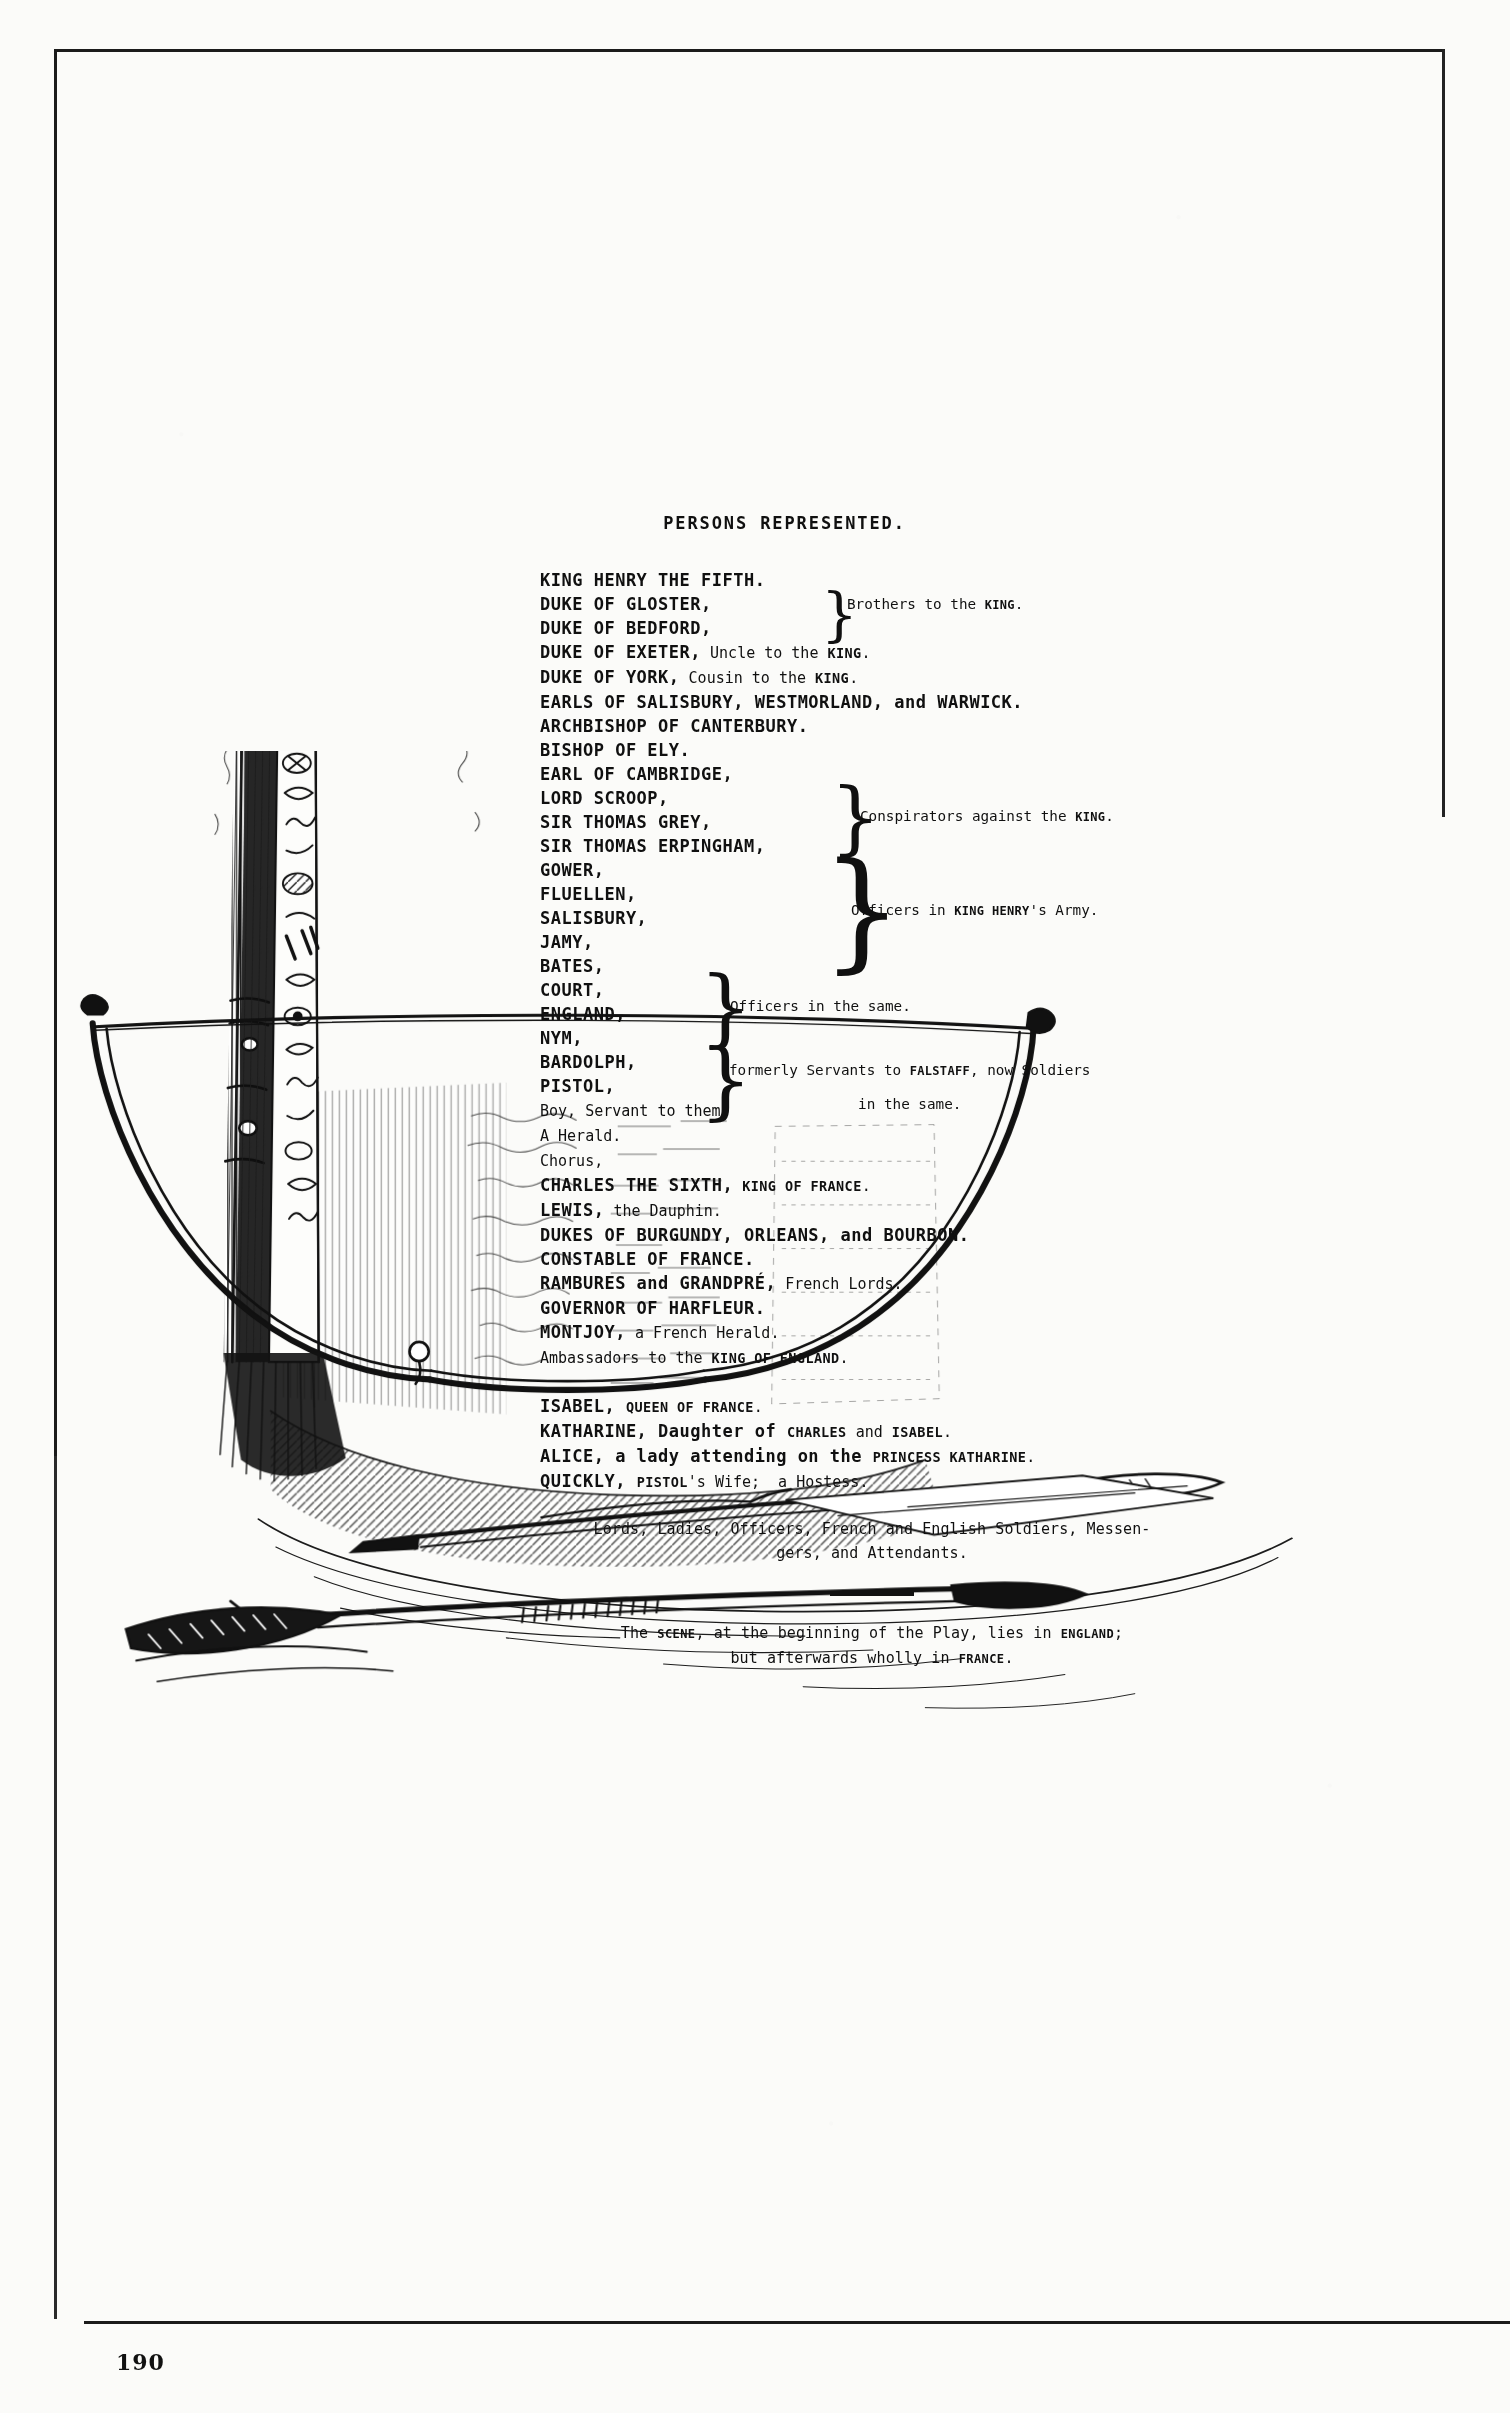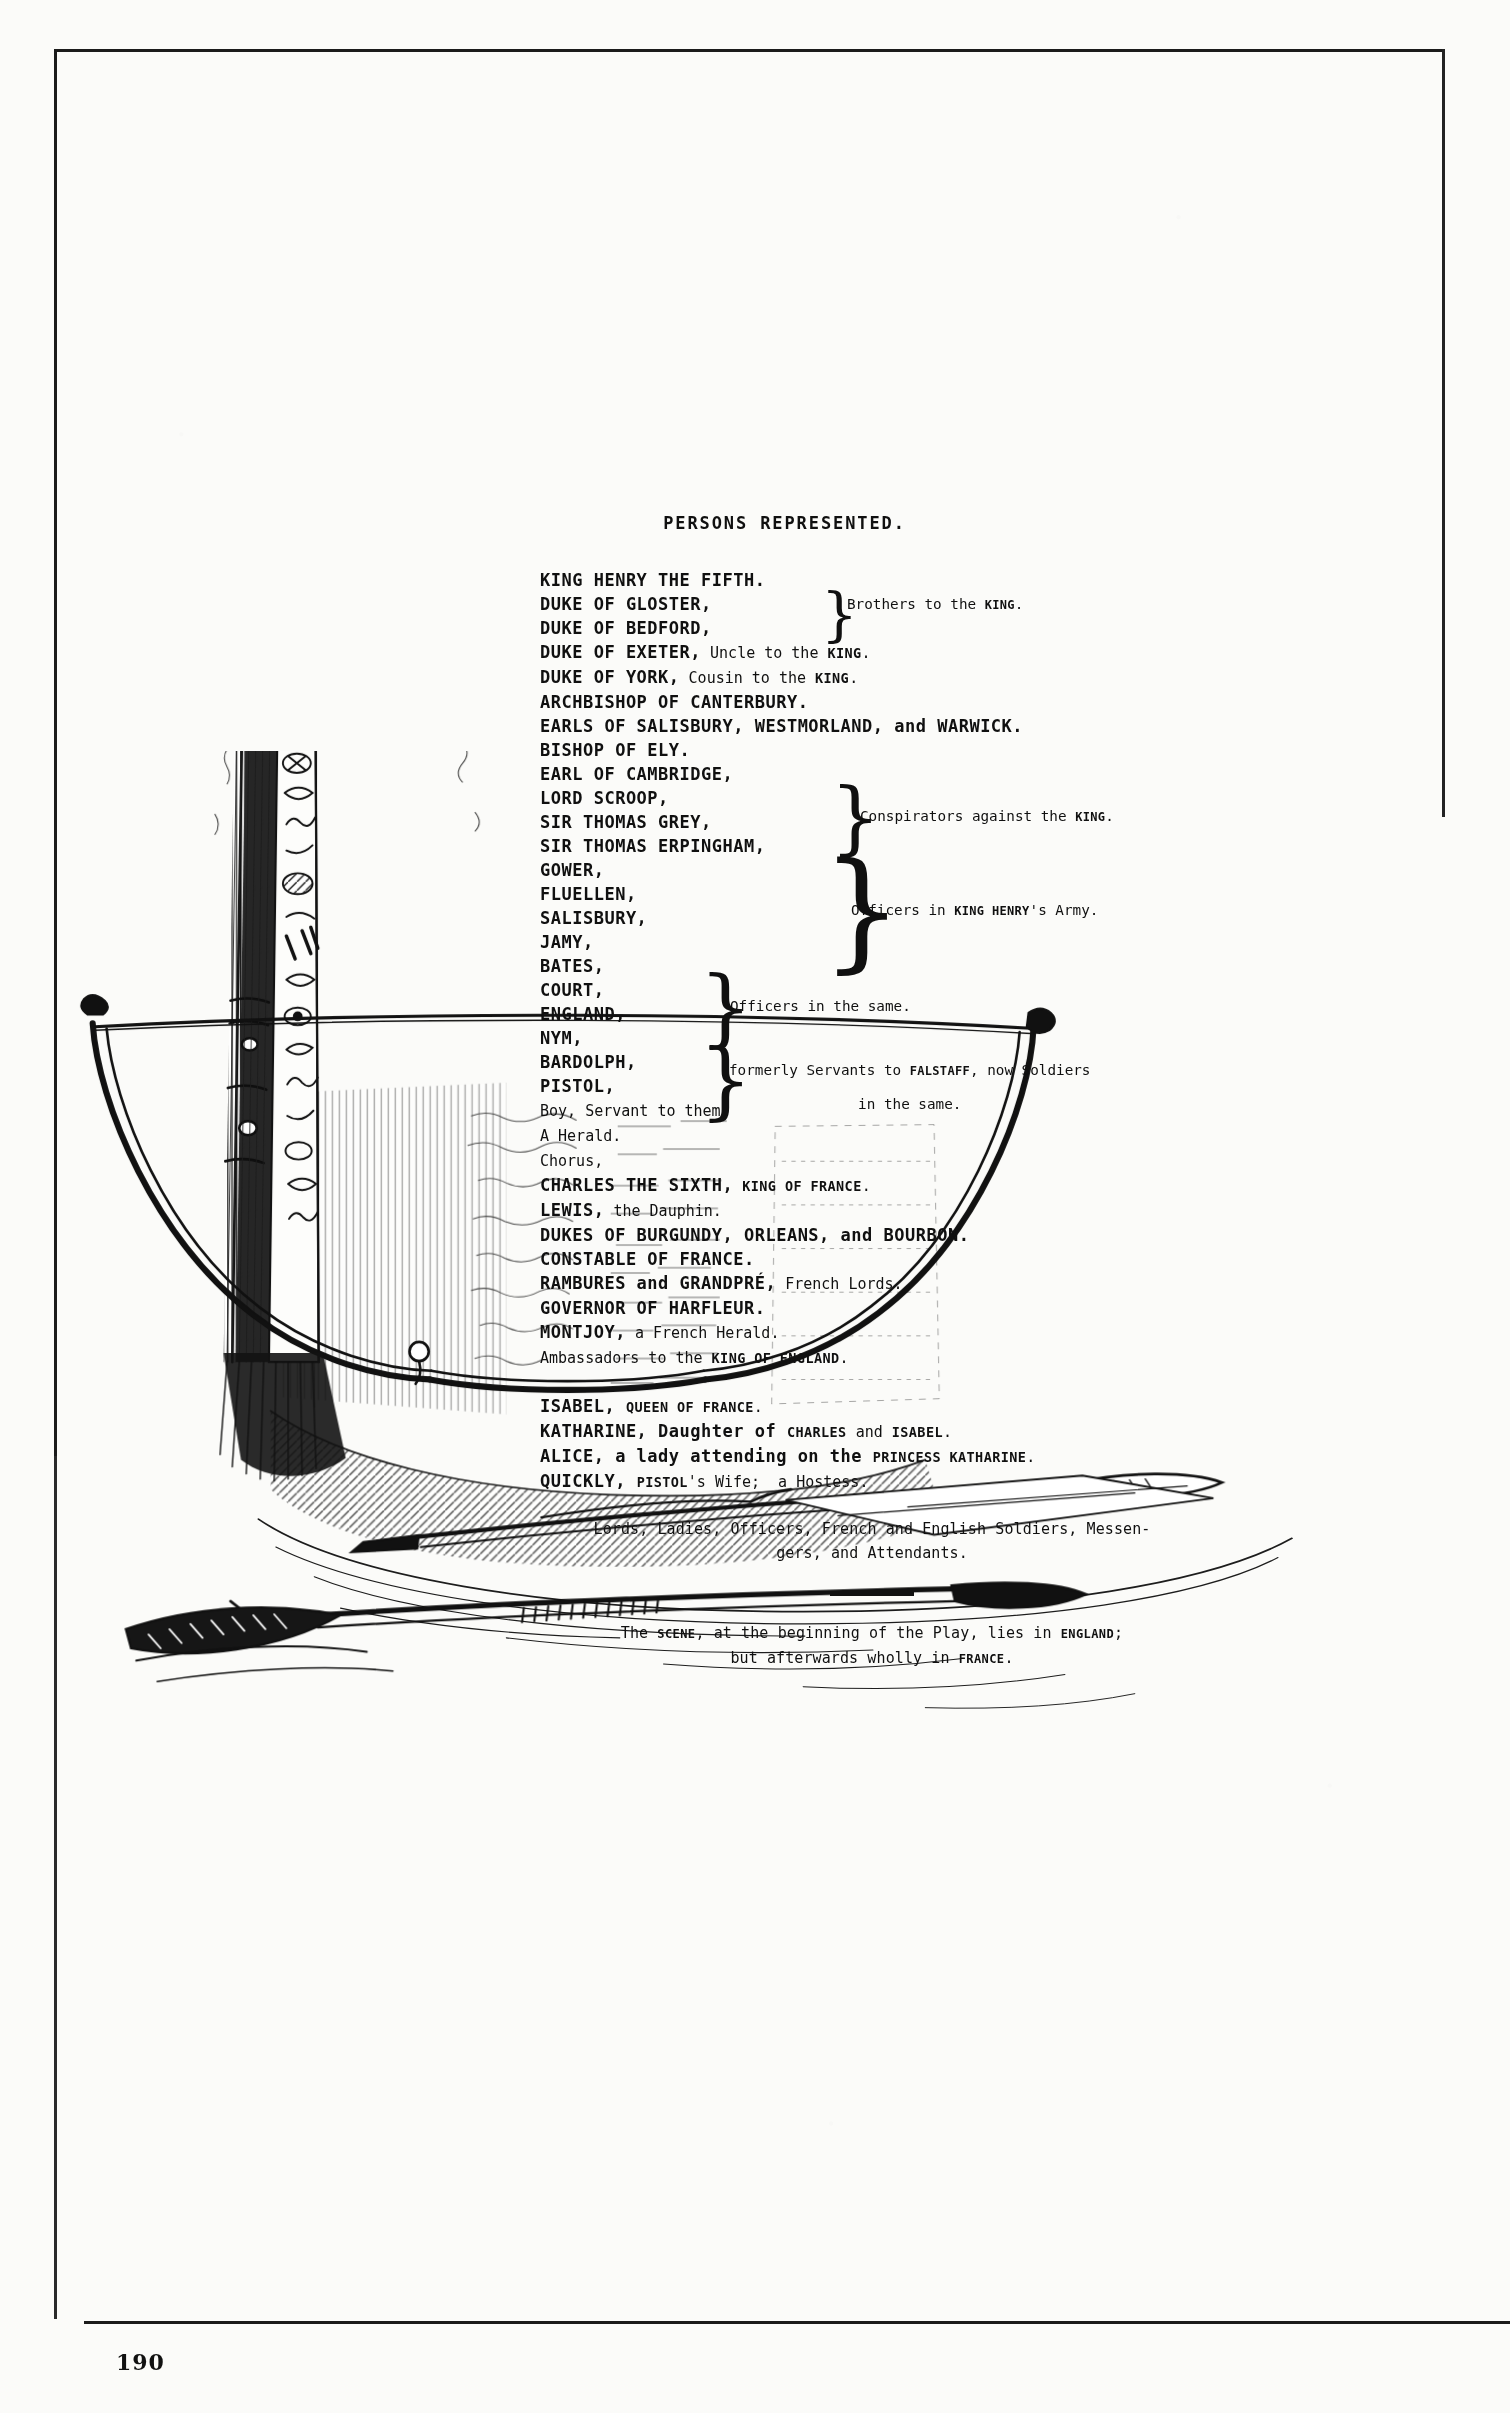--- a/index.html
+++ b/index.html
@@ -335,22 +335,22 @@
     <div class="ann ann2" style="left:189px;top:494px;">
       <span>formerly Servants to </span><span class="sc">FALSTAFF</span><span>, now Soldiers</span>
       <div style="text-align:center;margin-top:18px;">in the same.</div>
     </div>
 
     <div class="ln"><span class="cap">KING HENRY THE FIFTH.</span></div>
     <div class="ln"><span class="cap">DUKE OF GLOSTER,</span></div>
     <div class="ln"><span class="cap">DUKE OF BEDFORD,</span></div>
     <div class="ln"><span class="cap">DUKE OF EXETER,</span><span class="rm"> Uncle to the </span><span class="sc">KING</span><span class="rm">.</span></div>
     <div class="ln"><span class="cap">DUKE OF YORK,</span><span class="rm"> Cousin to the </span><span class="sc">KING</span><span class="rm">.</span></div>
+    <div class="ln"><span class="cap">EARLS OF SALISBURY, WESTMORLAND, and WARWICK.</span></div>
     <div class="ln"><span class="cap">ARCHBISHOP OF CANTERBURY.</span></div>
-    <div class="ln"><span class="cap">EARLS OF SALISBURY, WESTMORLAND, and WARWICK.</span></div>
     <div class="ln"><span class="cap">BISHOP OF ELY.</span></div>
     <div class="ln"><span class="cap">EARL OF CAMBRIDGE,</span></div>
     <div class="ln"><span class="cap">LORD SCROOP,</span></div>
     <div class="ln"><span class="cap">SIR THOMAS GREY,</span></div>
     <div class="ln"><span class="cap">SIR THOMAS ERPINGHAM,</span></div>
     <div class="ln"><span class="cap">GOWER,</span></div>
     <div class="ln"><span class="cap">FLUELLEN,</span></div>
     <div class="ln"><span class="cap">SALISBURY,</span></div>
     <div class="ln"><span class="cap">JAMY,</span></div>
     <div class="ln"><span class="cap">BATES,</span></div>

